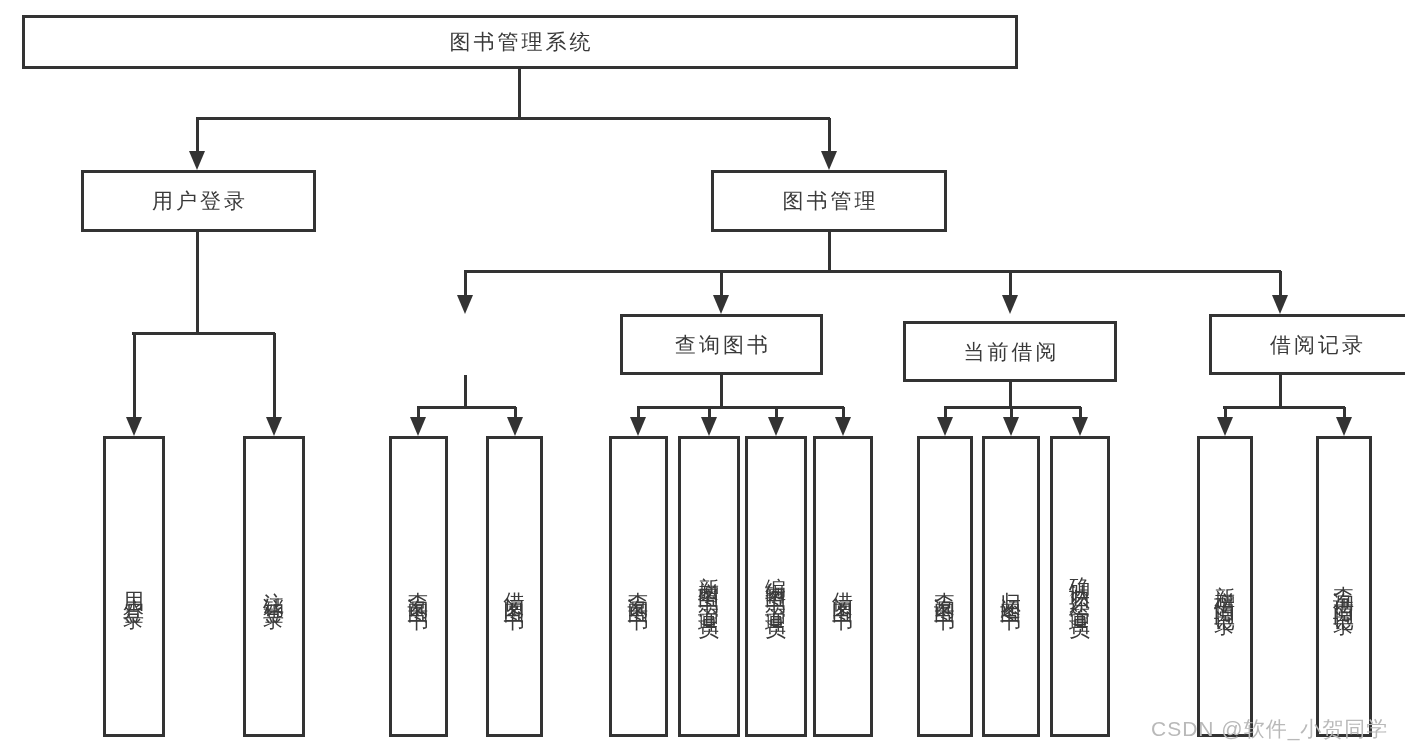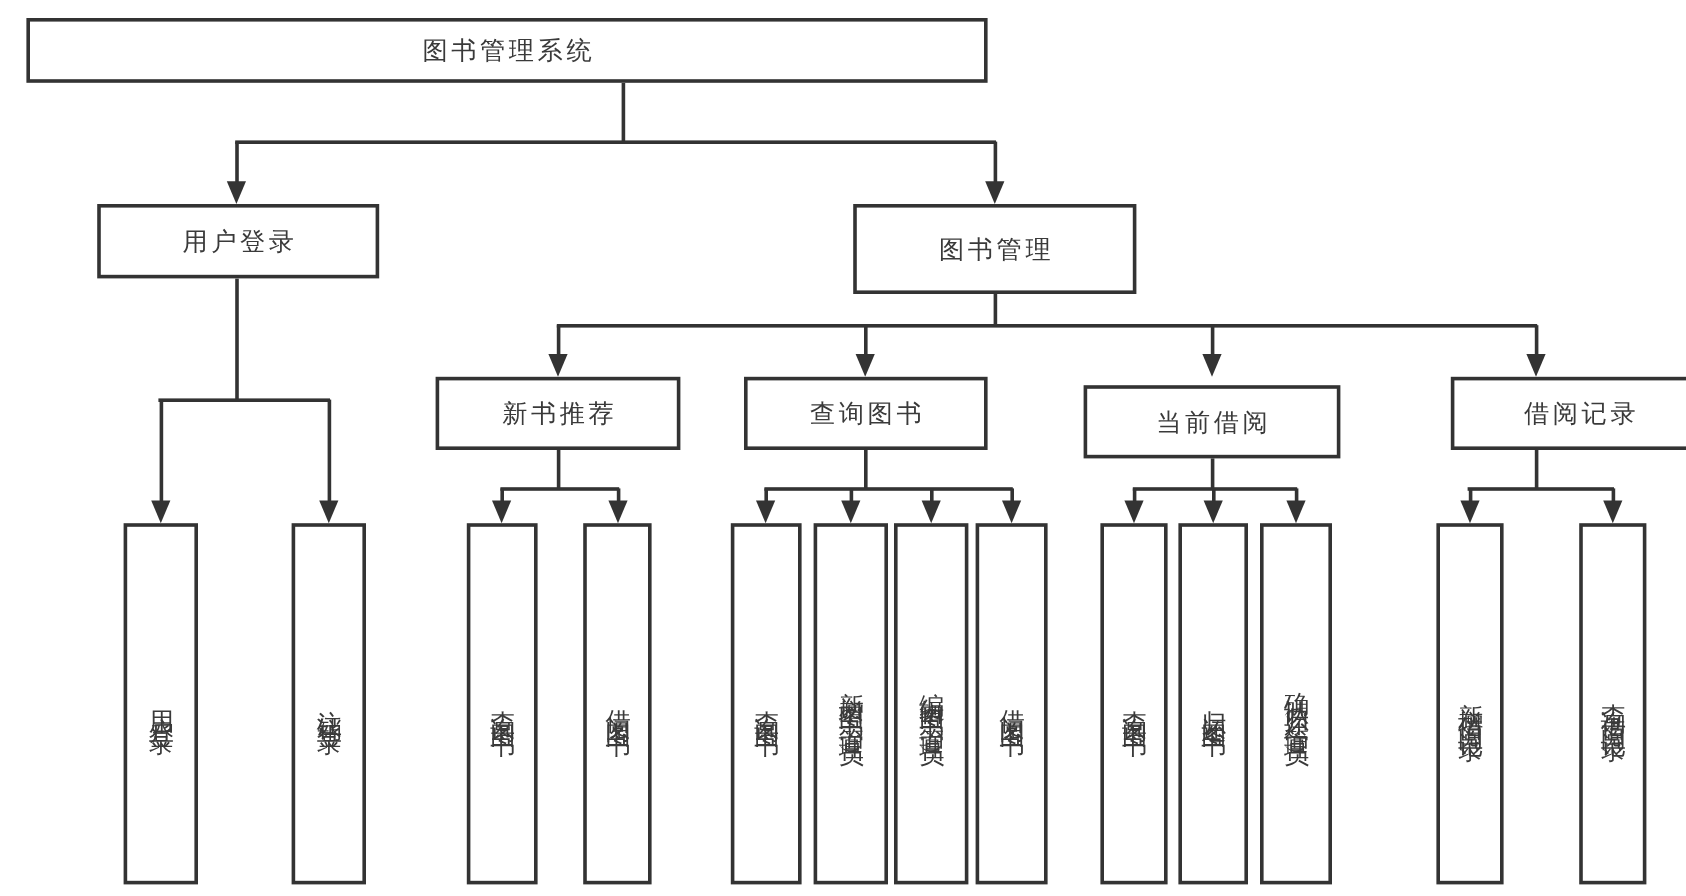--- a/index.html
+++ b/index.html
@@ -117,26 +117,25 @@
       <div class="line" style="left: 1010px; top: 407px; width: 3px; height: 16px;"></div>
       <div class="arrowhead" style="left: 1003px; top: 417px;"></div>
       <div class="line" style="left: 1079px; top: 407px; width: 3px; height: 16px;"></div>
       <div class="arrowhead" style="left: 1072px; top: 417px;"></div>
       <div class="line" style="left: 1224px; top: 407px; width: 3px; height: 16px;"></div>
       <div class="arrowhead" style="left: 1217px; top: 417px;"></div>
       <div class="line" style="left: 1343px; top: 407px; width: 3px; height: 16px;"></div>
       <div class="arrowhead" style="left: 1336px; top: 417px;"></div>
     </div>
 
-  <div class="hbox" style="left:22px; top:15px; width:801px; height:54px;">图书管理系统</div>
+  <div class="hbox" style="left:22px; top:15px; width:996px; height:54px;">图书管理系统</div>
 
   <div class="hbox" style="left:81px; top:170px; width:235px; height:62px;">用户登录</div>
-  <div class="hbox" style="left:711px; top:170px; width:236px; height:75px;">图书管理</div>
+  <div class="hbox" style="left:711px; top:170px; width:236px; height:62px;">图书管理</div>
 
-  <div class="hbox" style="left:363px; top:314px; width:204px; height:61px;">新书推荐</div>
   <div class="hbox" style="left:620px; top:314px; width:203px; height:61px;">查询图书</div>
   <div class="hbox" style="left:903px; top:321px; width:214px; height:61px;">当前借阅</div>
   <div class="hbox" style="left:1173px; top:314px; width:215px; height:61px;margin-left:36px;">借阅记录</div>
 
   <div class="vbox" style="left:103px; top:436px; width:62px; height:301px;">
     <span class="vtext">用户登录</span>
   </div>
   <div class="vbox" style="left:243px; top:436px; width:62px; height:301px;">
     <span class="vtext">注销登录</span>
   </div>
@@ -171,13 +170,14 @@
     <span class="vtext">确认归还（管理员）</span>
   </div>
 
   <div class="vbox" style="left:1197px; top:436px; width:56px; height:301px;">
     <span class="vtext">新增借阅记录</span>
   </div>
   <div class="vbox" style="left:1316px; top:436px; width:56px; height:301px;">
     <span class="vtext">查询借阅记录</span>
   </div>
 
+  <div class="watermark">CSDN @软件_小贺同学</div>
 </div>
 
 </body></html>

